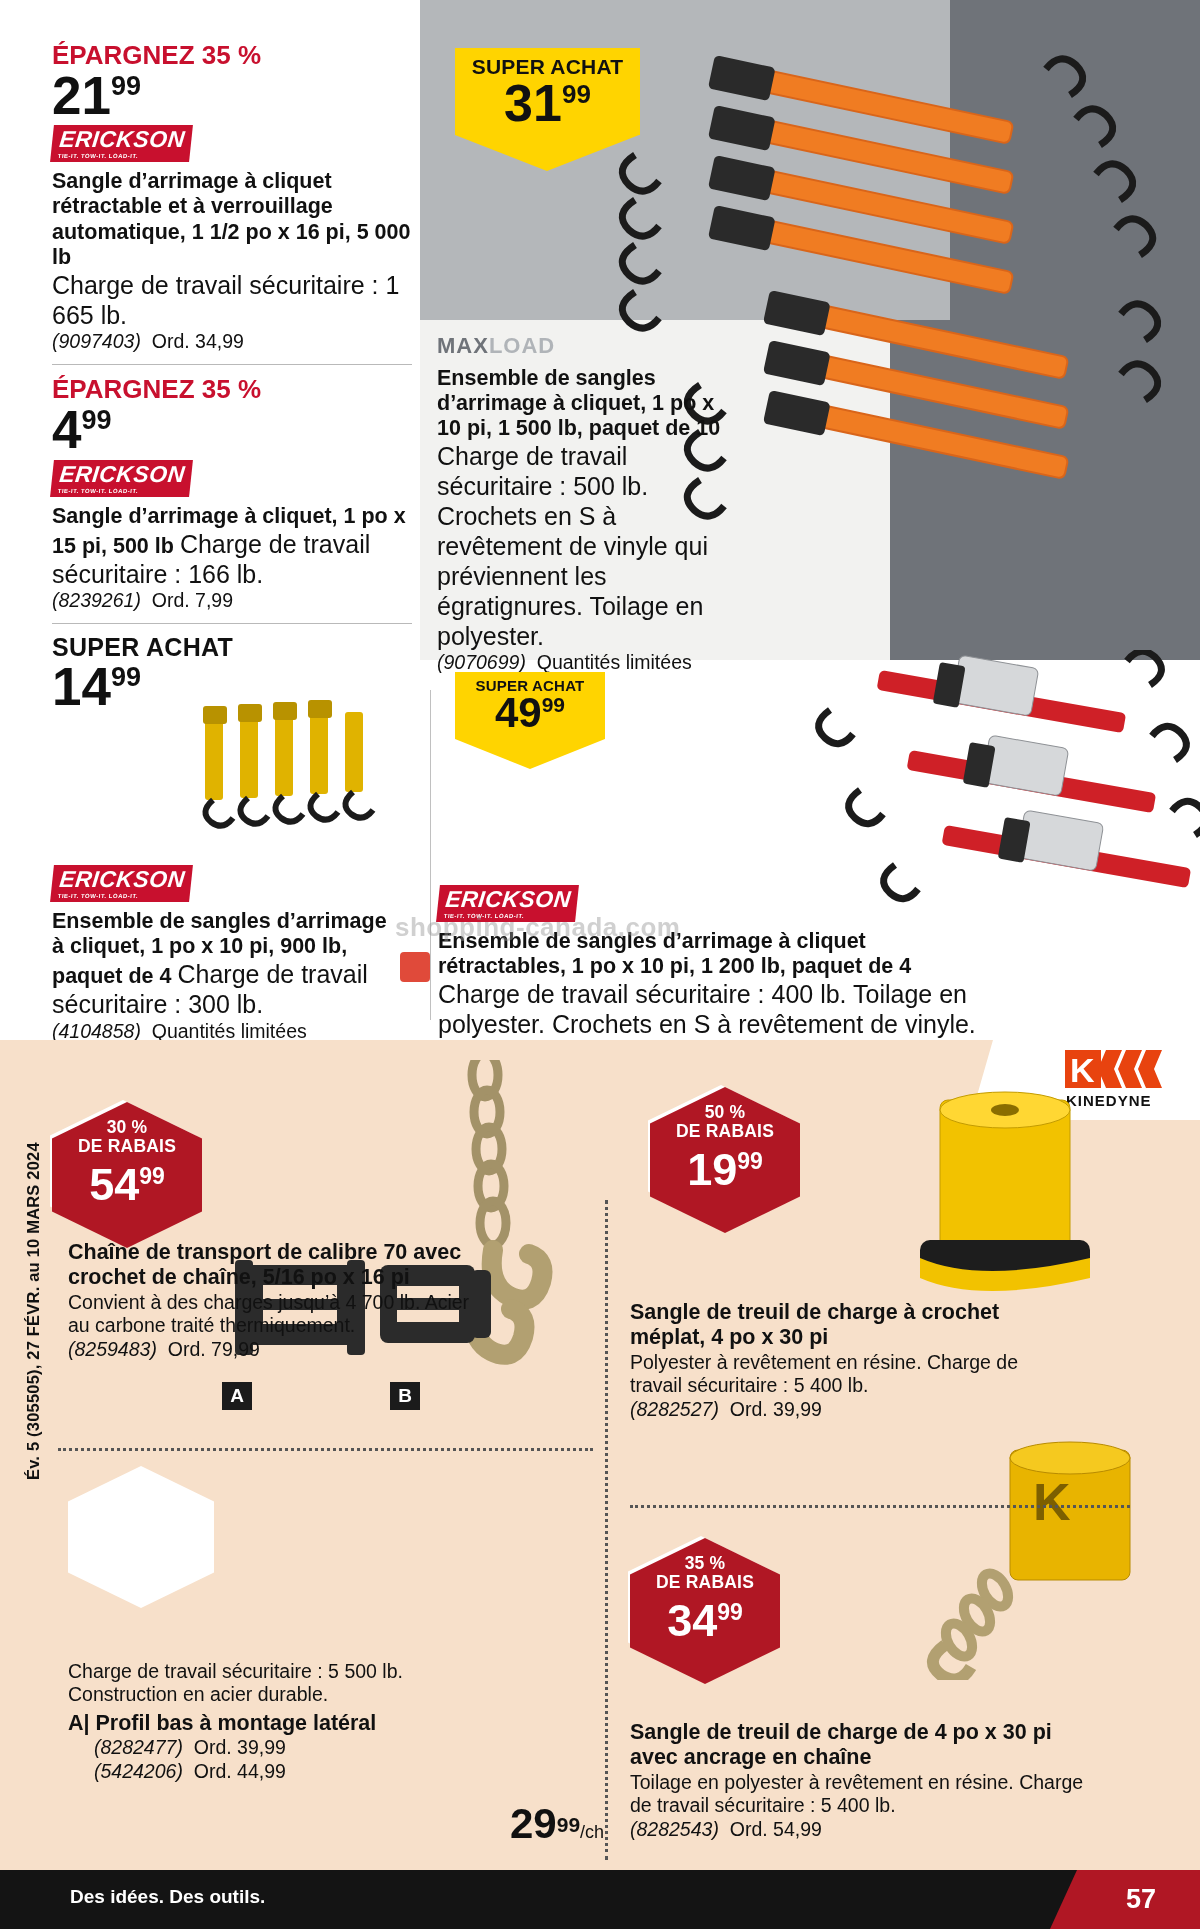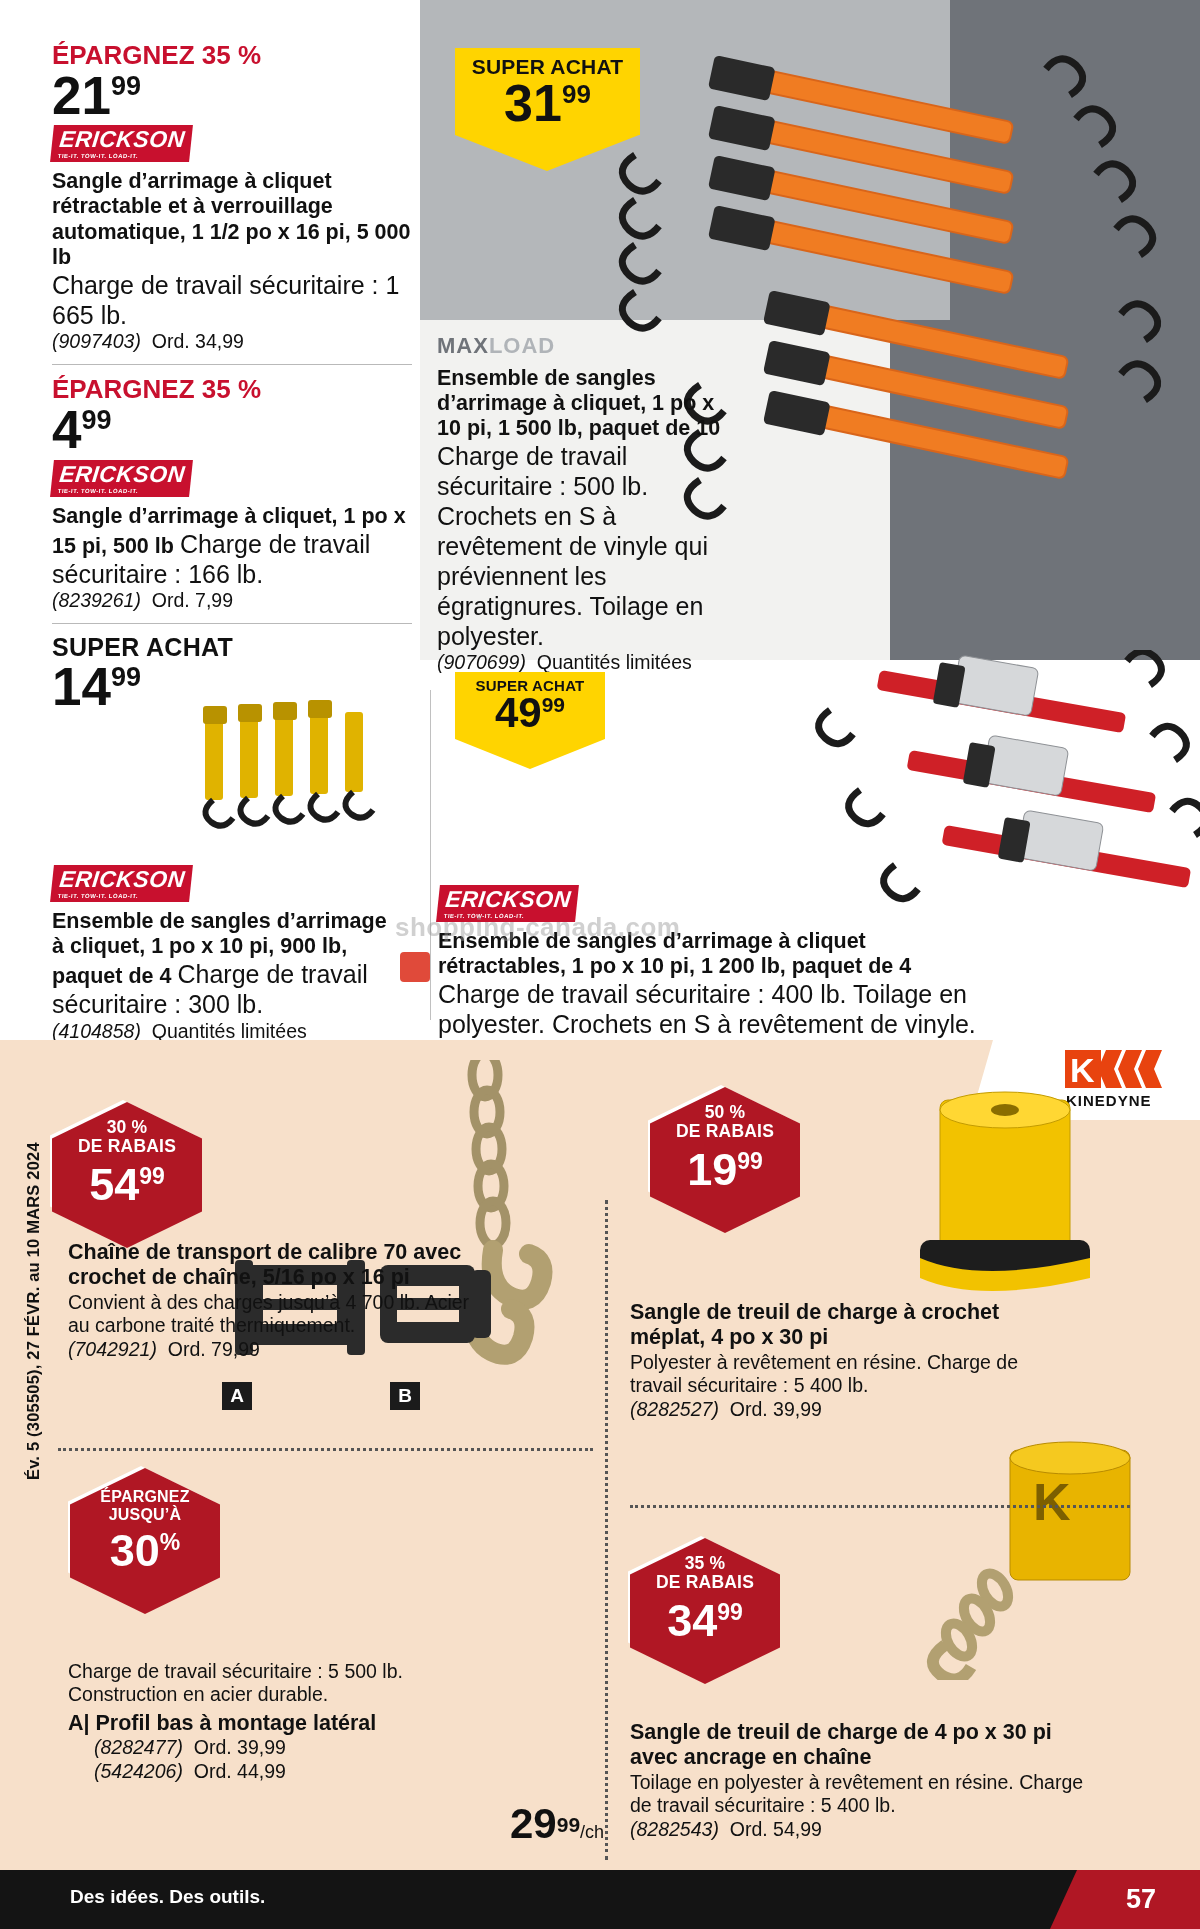--- a/index.html
+++ b/index.html
@@ -393,35 +393,31 @@
     <div class="hx-price"><span>54</span><sup>99</sup></div>
   </div>
 
   <div class="hex-w" style="left:648px; top:1085px;"></div>
   <div class="hex" style="left:650px; top:1087px;">
     <div class="hx-top"><span>50 %</span><br><span>DE RABAIS</span></div>
     <div class="hx-price"><span>19</span><sup>99</sup></div>
   </div>
 
   <div class="hex-w" style="left:68px; top:1466px;"></div>
-  <div class="hex" style="left:70px; top:1468px; padding-top:20px;">
-    <div class="hx-top" style="font-size:16px;">ÉPARGNEZ JUSQU’À</div>
-    <div class="hx-price"><span>30</span><sup>%</sup></div>
-  </div>
 
   <div class="hex-w" style="left:628px; top:1536px;"></div>
   <div class="hex" style="left:630px; top:1538px;">
     <div class="hx-top"><span>35 %</span><br><span>DE RABAIS</span></div>
     <div class="hx-price"><span>34</span><sup>99</sup></div>
   </div>
 
   <div style="position:absolute; left:68px; top:1240px; width:420px;">
     <div class="bt-title">Chaîne de transport de calibre 70 avec crochet de chaîne, 5/16 po x 16 pi</div>
     <div class="bt-desc">Convient à des charges jusqu’à 4 700 lb. Acier au carbone traité thermiquement.</div>
-    <div class="bt-desc"><i>(7042921)</i>&nbsp; <span>Ord. 79,99</span></div>
+    <div class="bt-desc"><i>(8259483)</i>&nbsp; <span>Ord. 79,99</span></div>
   </div>
 
   <div style="position:absolute; left:630px; top:1300px; width:420px;">
     <div class="bt-title">Sangle de treuil de charge à crochet méplat, 4 po x 30 pi</div>
     <div class="bt-desc">Polyester à revêtement en résine. Charge de travail sécuritaire : 5 400 lb.</div>
     <div class="bt-desc"><i>(8282527)</i>&nbsp; <span>Ord. 39,99</span></div>
   </div>
 
   <div style="position:absolute; left:222px; top:1382px;" class="ab-badge">A</div>
   <div style="position:absolute; left:390px; top:1382px;" class="ab-badge">B</div>

